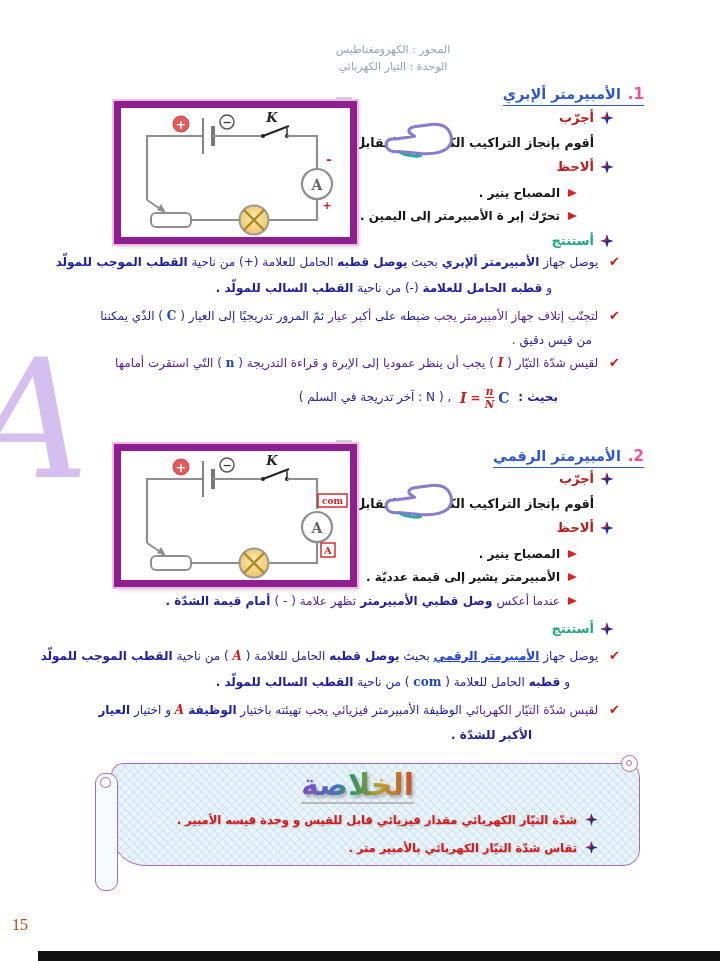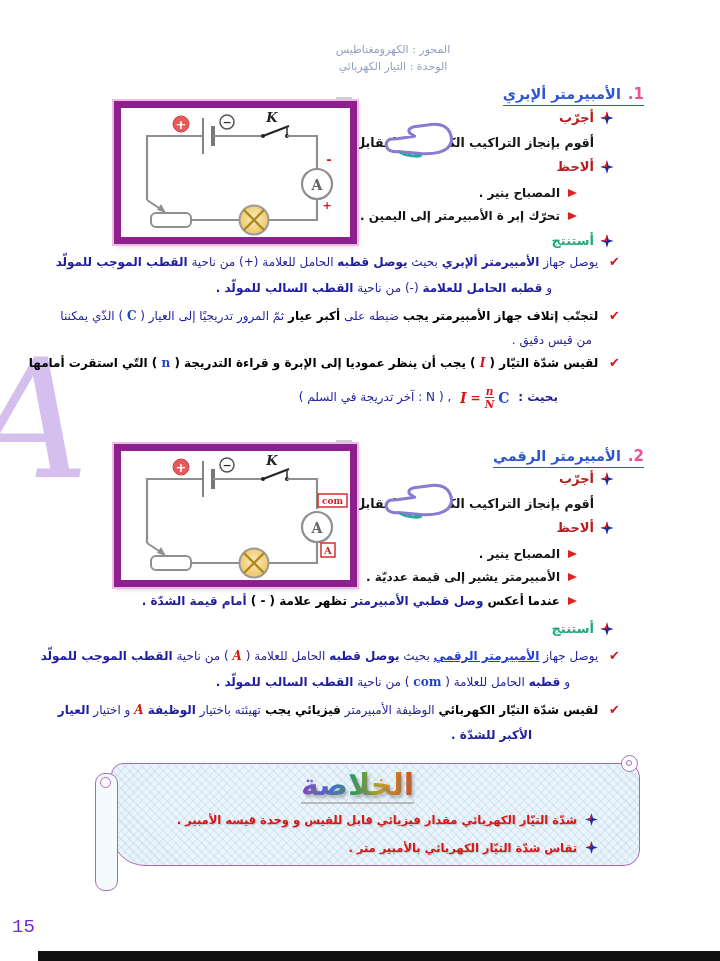--- a/index.html
+++ b/index.html
@@ -35,21 +35,21 @@
   .tri{width:0;height:0;border-top:4.5px solid transparent;border-bottom:4.5px solid transparent;
        border-right:9px solid #e02020;display:inline-block;transform:scaleX(-1);}
   .otext{font-weight:bold;font-size:12px;color:#151515;}
 
   
   .line{font-size:12px;line-height:1;white-space:nowrap;}
   .check{color:#d01818;font-weight:bold;font-size:13px;margin-left:7px;}
   .seg-n {color:#1e1e9e;margin-top:28px;}
   .seg-b {color:#1e1e9e;font-weight:bold;}
   .seg-u {color:#1e3edc;font-weight:bold;text-decoration:underline;}
-  .seg-r {color:#000000;font-weight:bold;}
+  .seg-r {color:#4c1d95;font-weight:normal;}
   .seg-bl{color:#2244cc;font-weight:bold;font-family:"DejaVu Serif",serif;}
   .seg-rl{color:#d81616;font-weight:bold;font-style:italic;font-family:"DejaVu Serif",serif;}
 
   
   .math{display:inline-flex;direction:ltr;align-items:center;gap:4px;margin:0 5px;vertical-align:middle;}
   .m-i{color:#d81616;font-weight:bold;font-style:italic;font-family:"DejaVu Serif",serif;font-size:14px;}
   .m-eq{color:#d81616;font-weight:bold;font-size:12px;}
   .frac{display:inline-flex;flex-direction:column;align-items:center;line-height:1;
         font-family:"DejaVu Serif",serif;font-style:italic;font-weight:bold;color:#d81616;font-size:10.5px;}
   .frac .den{border-top:1.4px solid #d81616;padding-top:1px;}
@@ -78,21 +78,21 @@
   .scroll-curl:before{content:"";position:absolute;left:4px;top:4px;width:4px;height:4px;
       border:1.2px solid #a86ab8;border-radius:50%;}
   .sum-title{font-weight:bold;font-size:30px;letter-spacing:1px;
       background:linear-gradient(90deg,#8a3fd0 0%,#3f6fd8 28%,#2aa34a 48%,#d8a018 72%,#e04818 100%);
       -webkit-background-clip:text;background-clip:text;color:transparent;
       text-shadow:2px 3px 3px rgba(120,120,120,.45);
       padding-bottom:0;border-bottom:2.5px solid #b9b9b9;}
   .sum-item{display:flex;direction:rtl;align-items:center;gap:7px;
       font-weight:bold;font-size:11.5px;color:#d81616;text-shadow:1px 1px 1px rgba(150,150,150,.45);}
 
-  .pagenum{font-family:Liberation Mono, monospace;font-size:19px;color:#6d28d9;}
+  .pagenum{font-family:Liberation Serif, serif;font-size:16px;color:#c2410c;}
   .botbar{background:#101010;}
 </style>
 </head>
 <body>
 
 <div class="page">
 
   <div class="abs hdr" style="top:41px;right:252px;width:150px;">
     <div>المحور : الكهرومغناطيس</div>
     <div>الوحدة : التيار الكهربائي</div>

